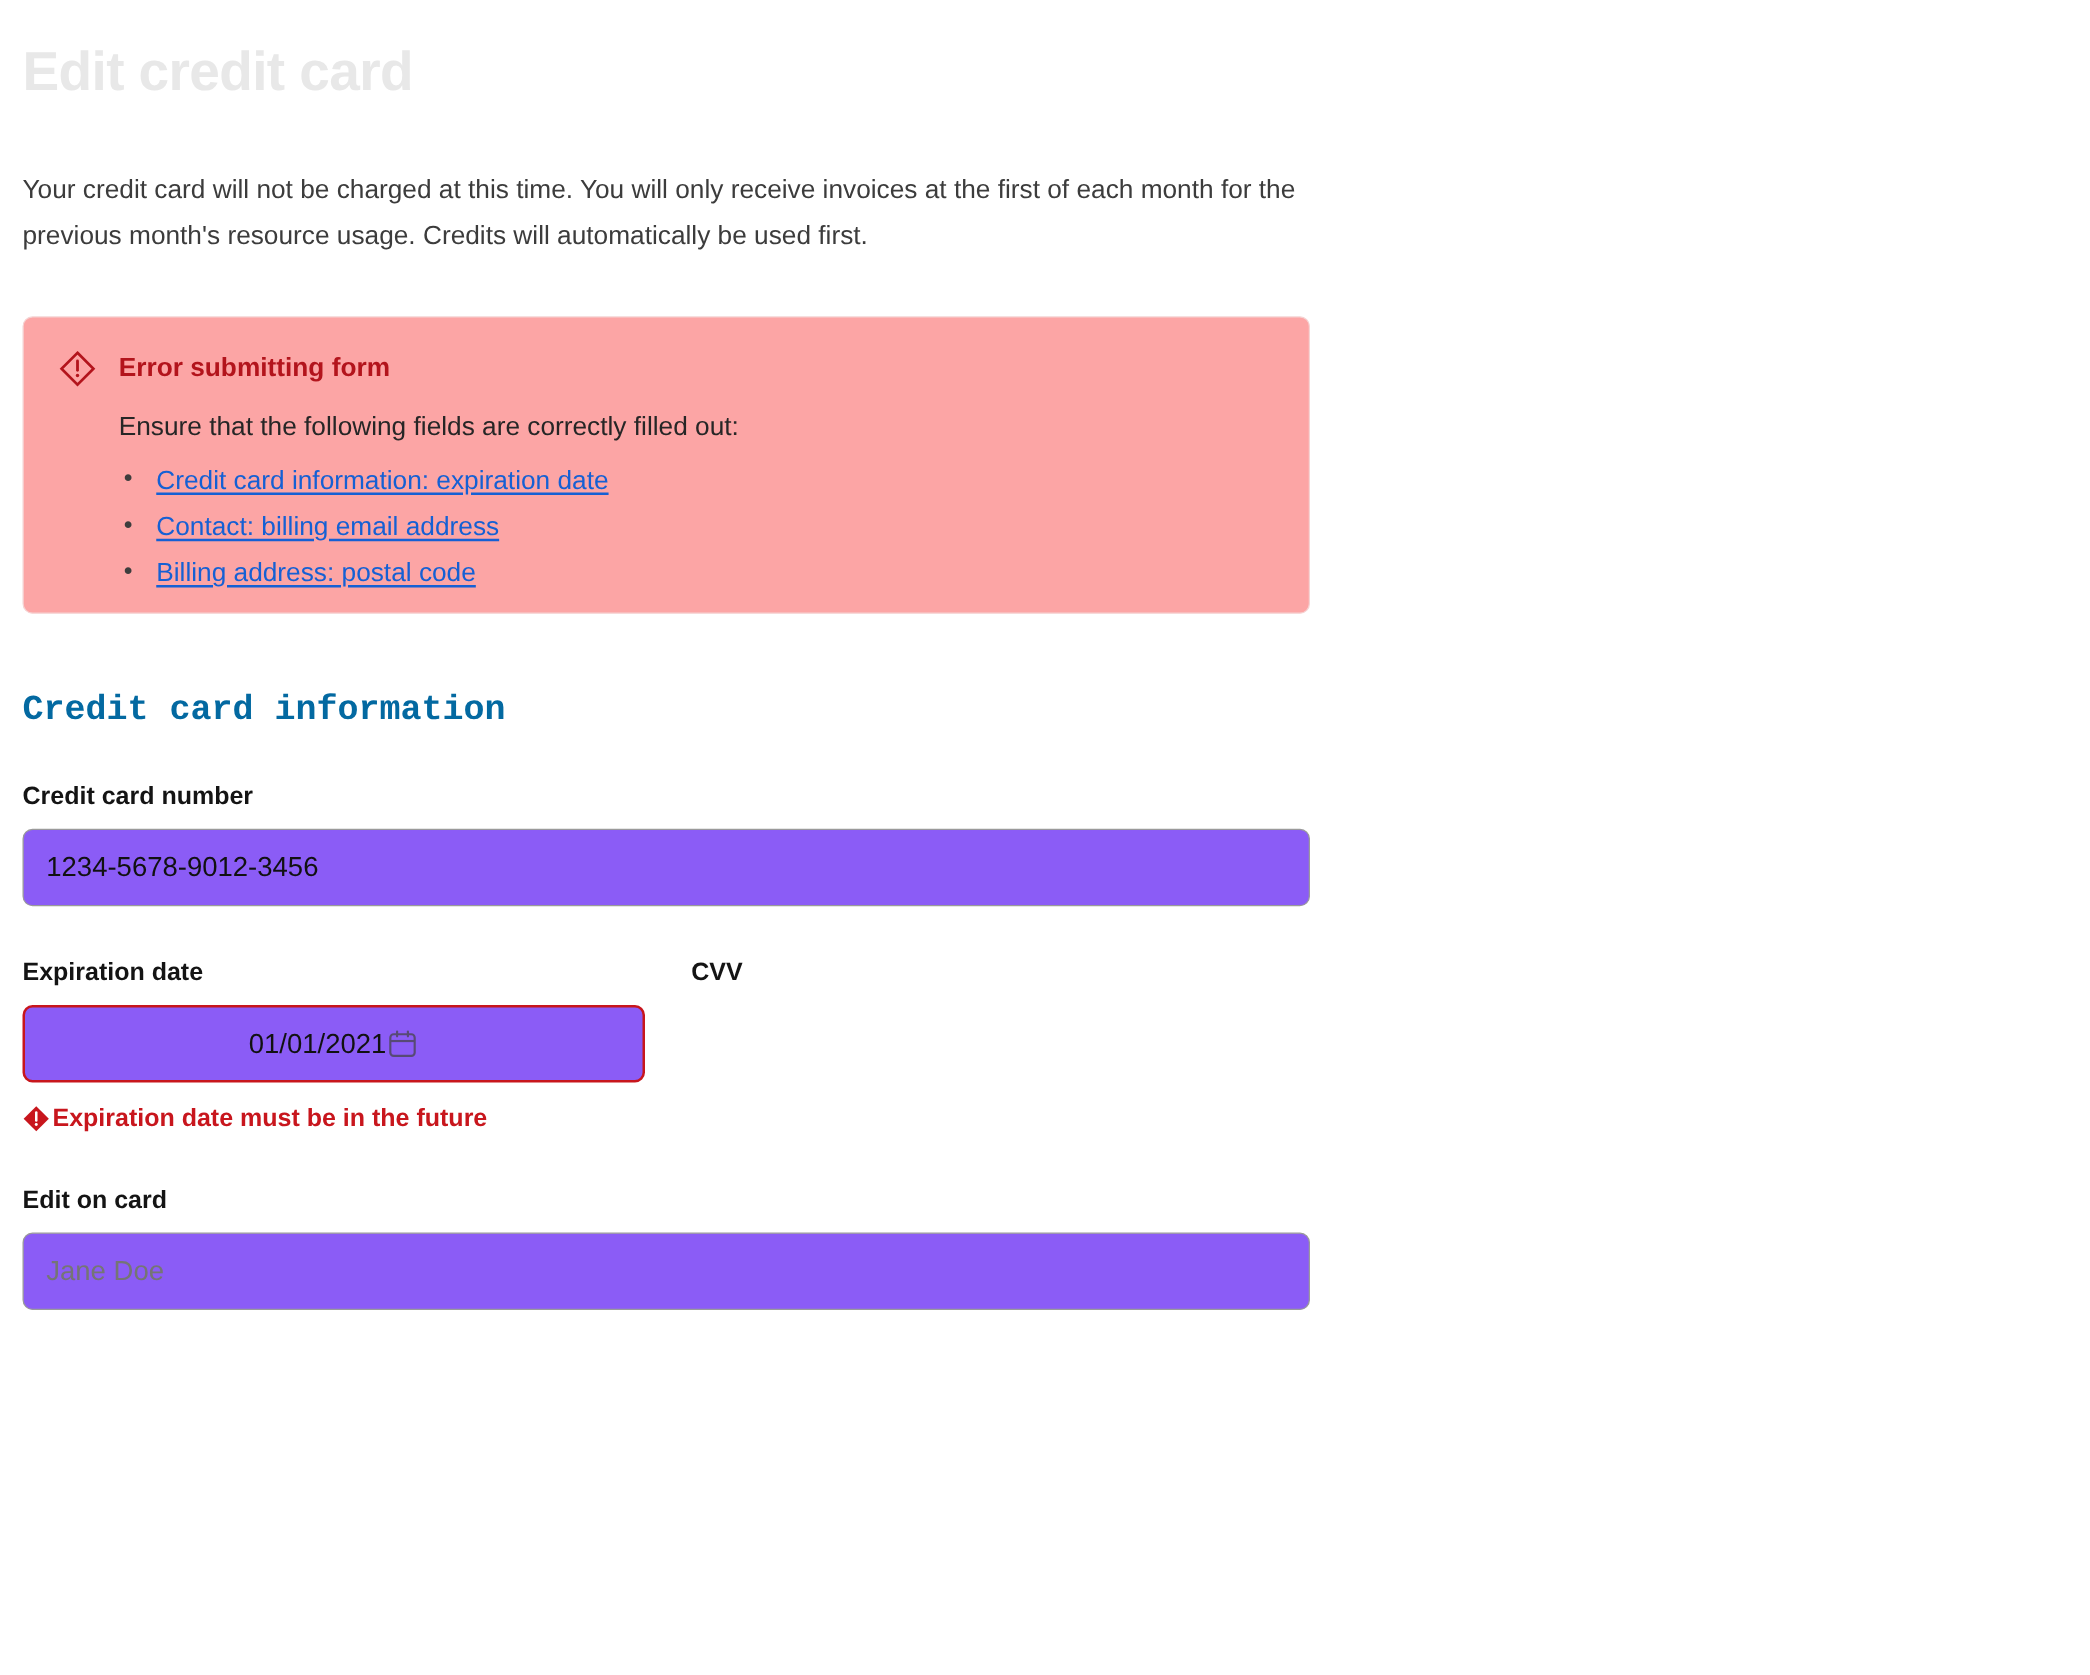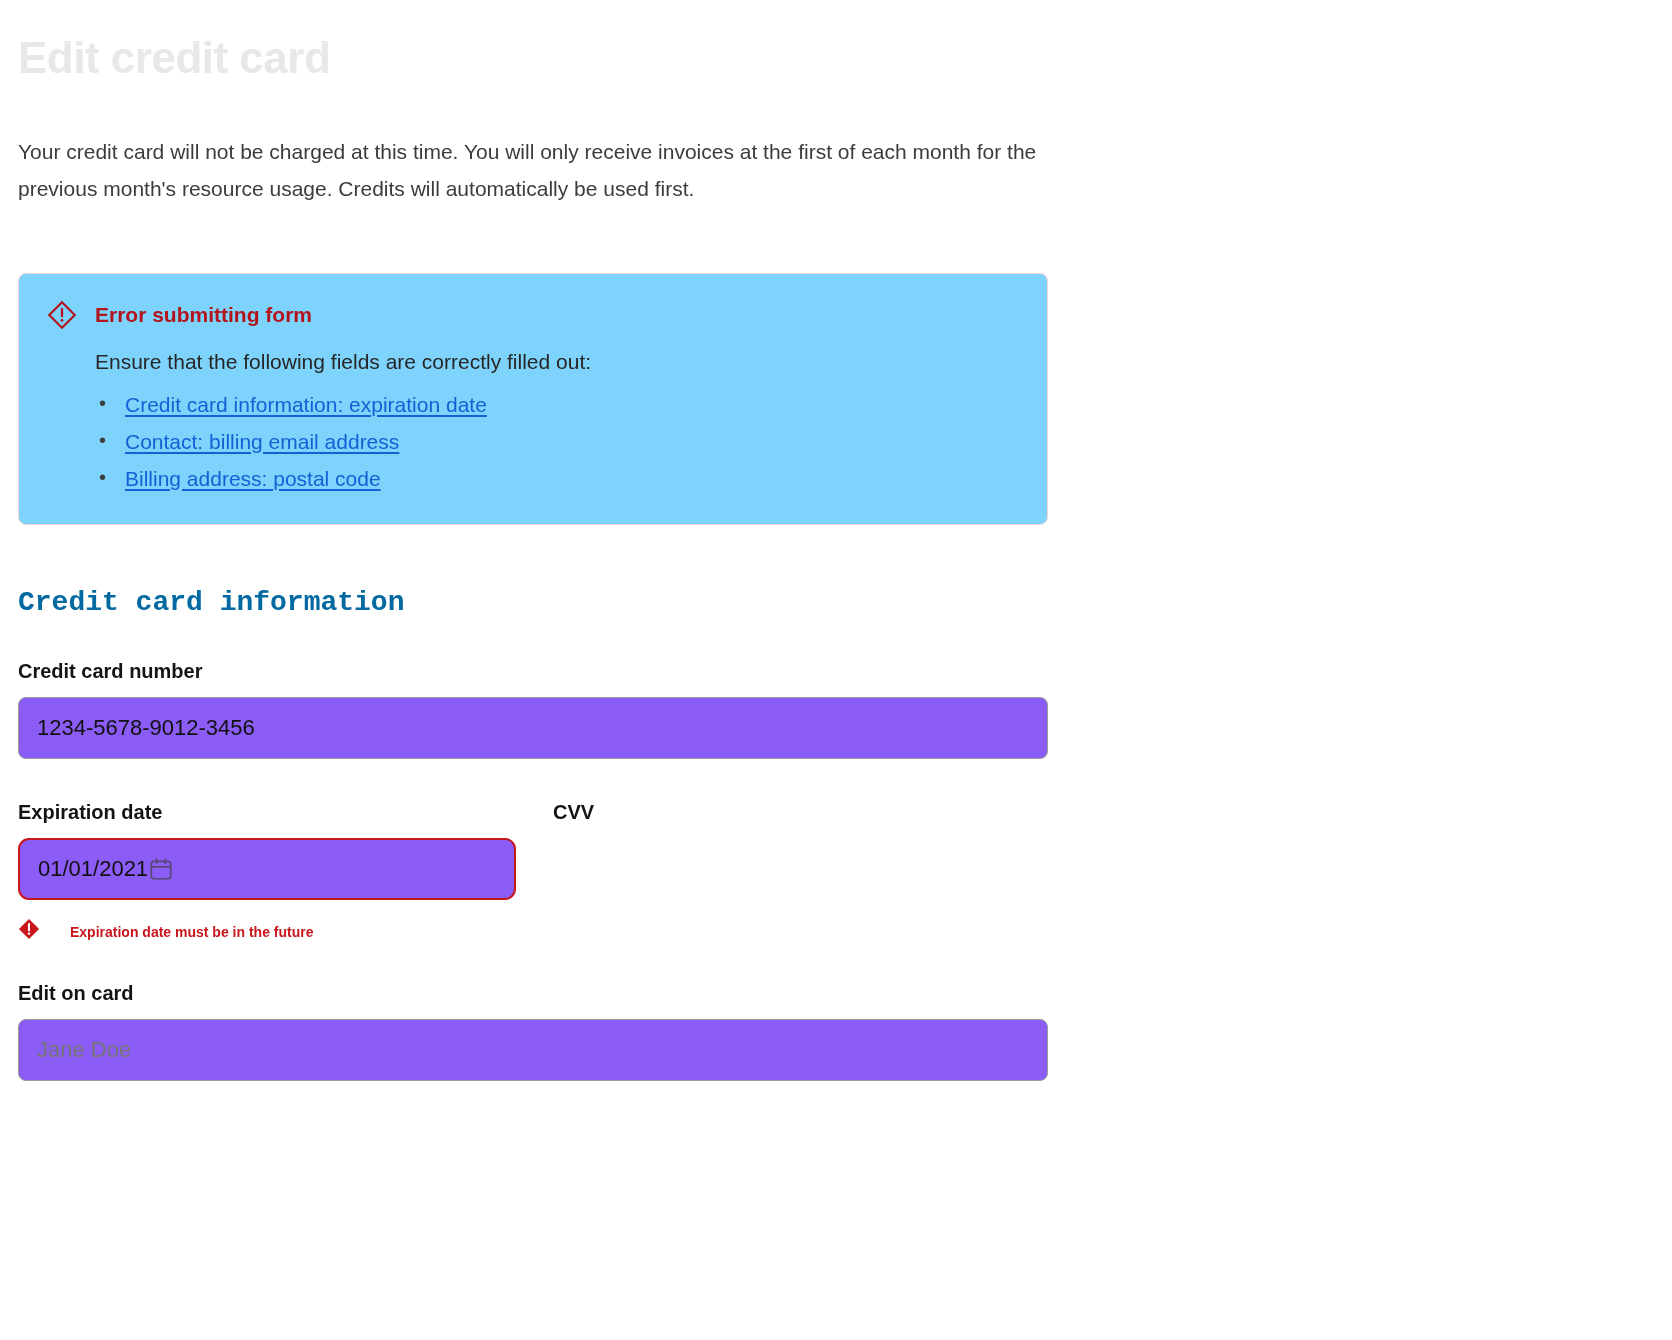--- a/index.html
+++ b/index.html
@@ -28,27 +28,27 @@
     line-height: 1.1;
   }
   .intro {
     font-size: 21px;
     line-height: 1.72;
     color: #3c3c3c;
     max-width: 1040px;
     margin-top: 52px;
   }
   .alert {
-    margin-top: 66px;
+    margin-top: 46px;
     width: 1030px;
     box-sizing: border-box;
-    background: #7dd3fc;
+    background: #fca5a5;
     border: 1px solid #f5d4d4;
     border-radius: 8px;
-    padding: 26px 28px 26px 28px;
+    padding: 26px 28px 12px 28px;
   }
   .alert-head {
     display: flex;
     align-items: center;
     gap: 18px;
   }
   .alert-icon {
     width: 30px;
     height: 30px;
     flex: 0 0 30px;
@@ -127,36 +127,35 @@
   .col-half {
     width: 498px;
   }
   .input.half {
     width: 498px;
   }
   .input.error {
     border: 2px solid #c8161d;
   }
   .input-with-icon {
-    justify-content: flex-start;
-    border-radius: 11px;
+    justify-content: center;
   }
   .cal-icon {
     width: 26px;
     height: 26px;
     flex: 0 0 26px;
     opacity: 0.72;
   }
   .error-msg {
     display: flex;
-    align-items: flex-end;
-    gap: 30px;
+    align-items: center;
+    gap: 2px;
     margin-top: 18px;
     color: #c8161d;
-    font-size: 14px;
+    font-size: 20px;
     font-weight: bold;
   }
   .error-dot {
     width: 22px;
     height: 22px;
     flex: 0 0 22px;
   }
 </style>
 </head>
 <body>

